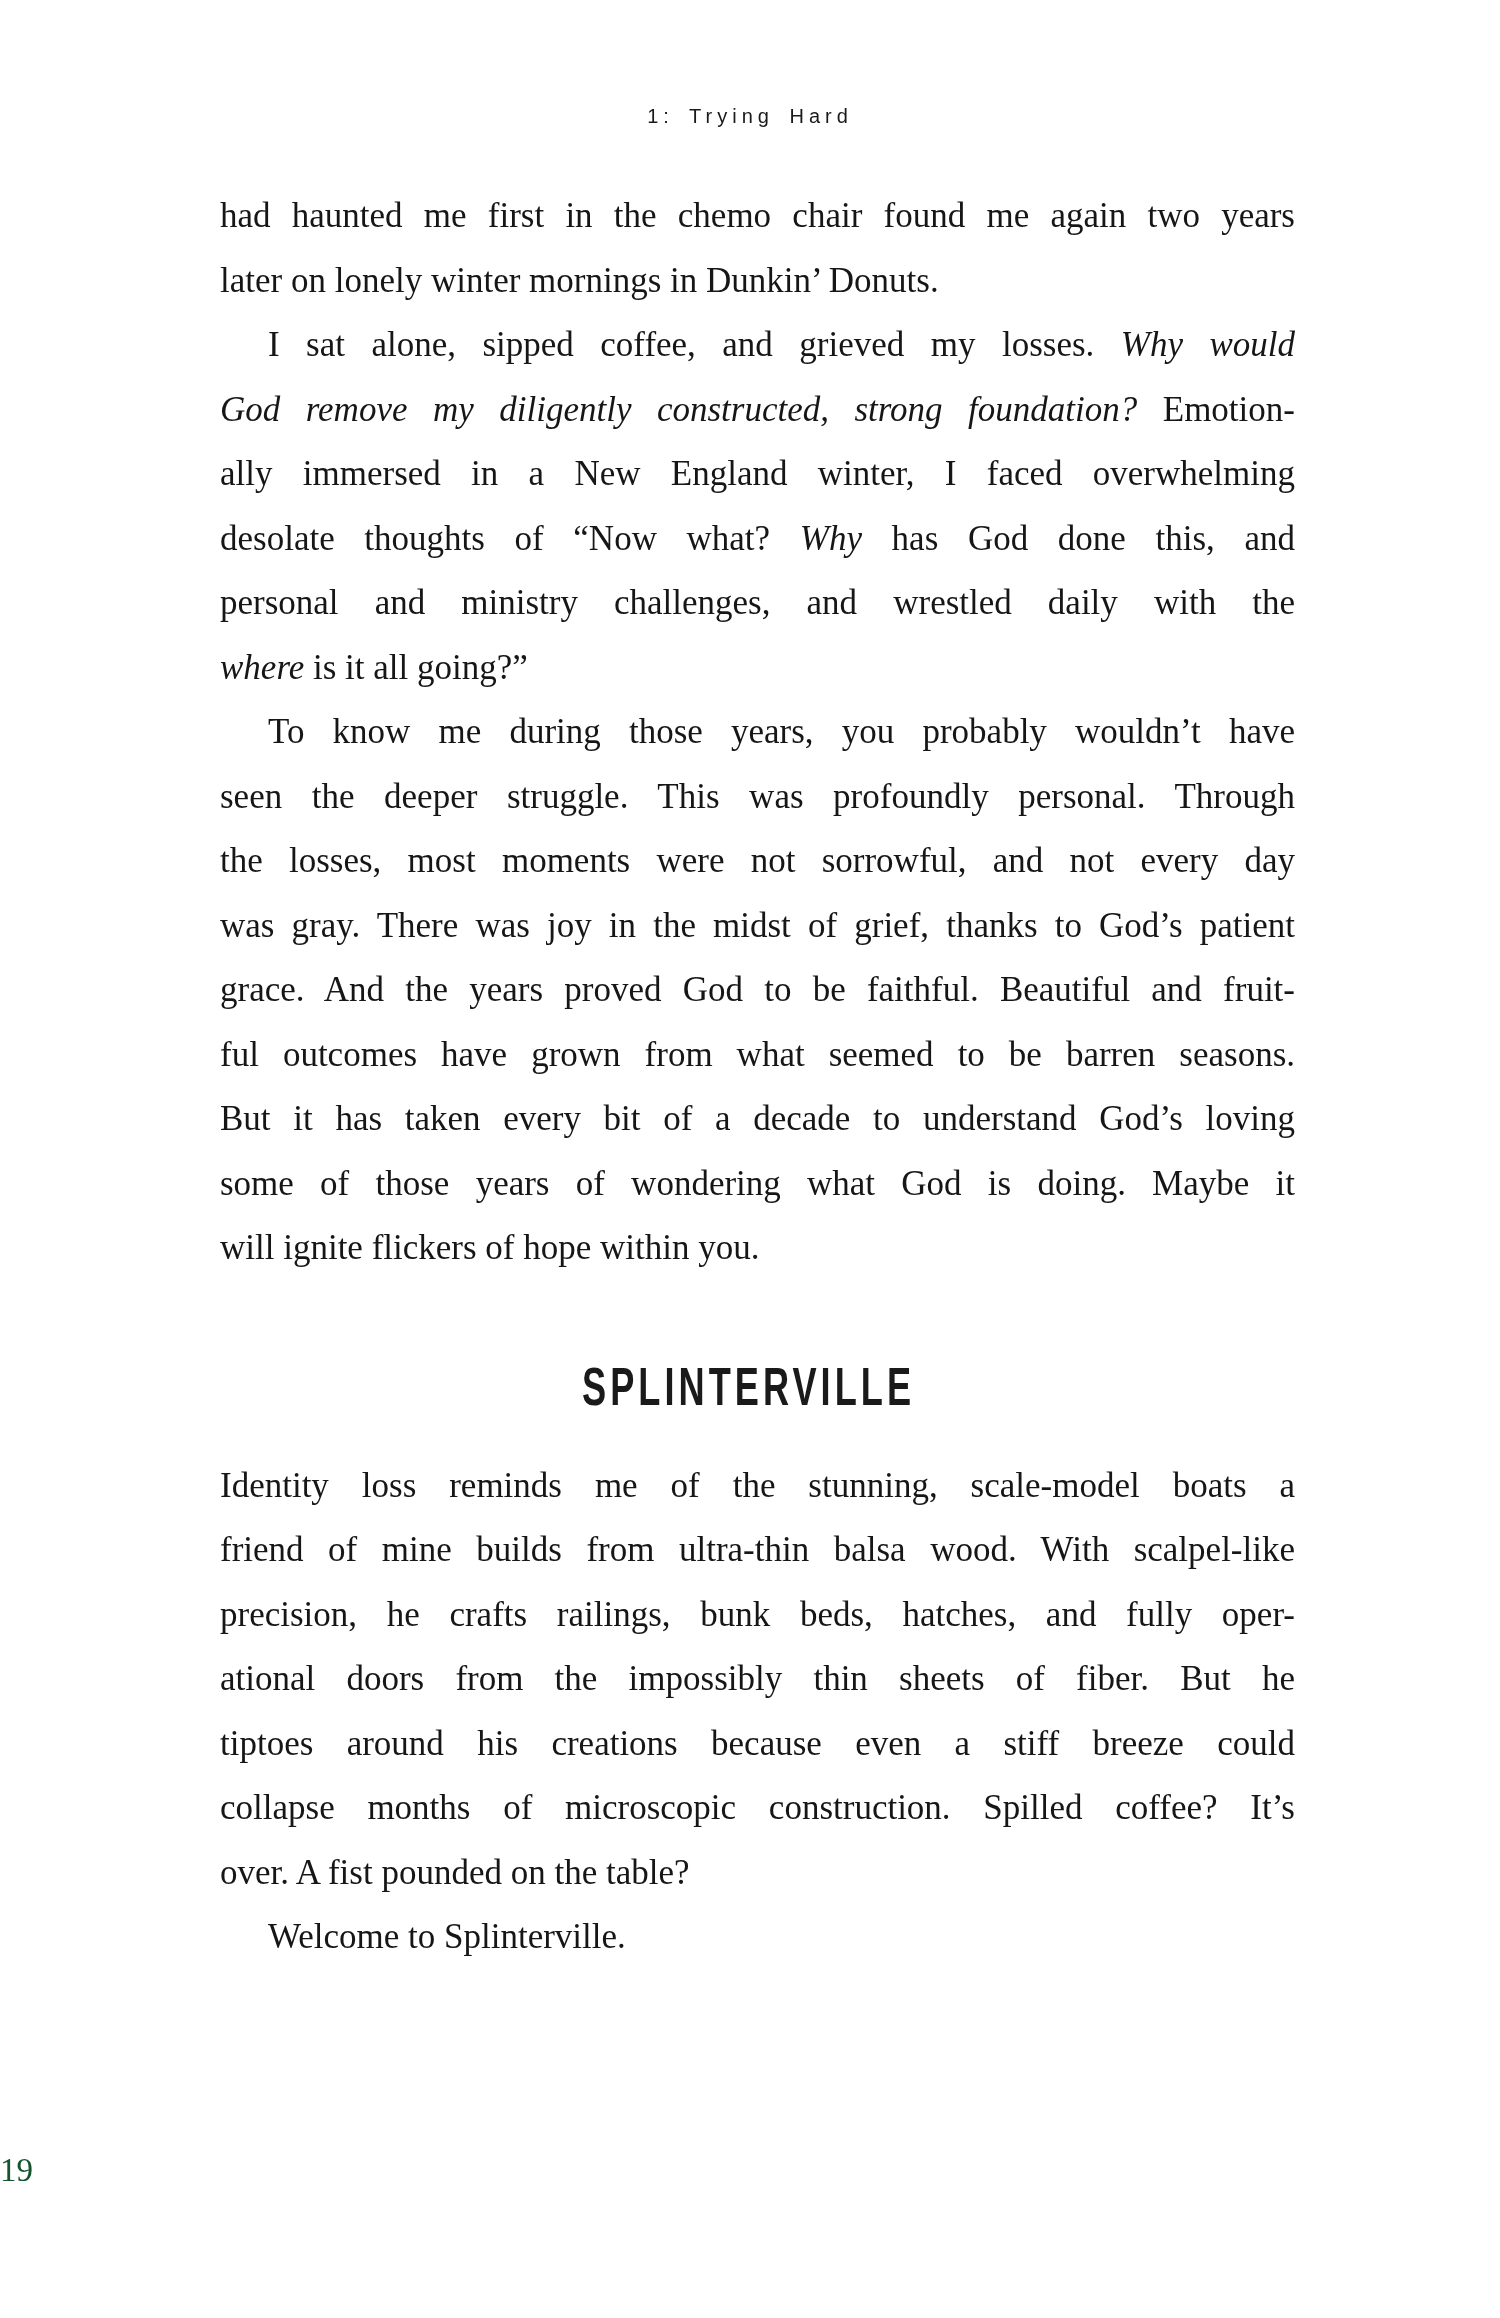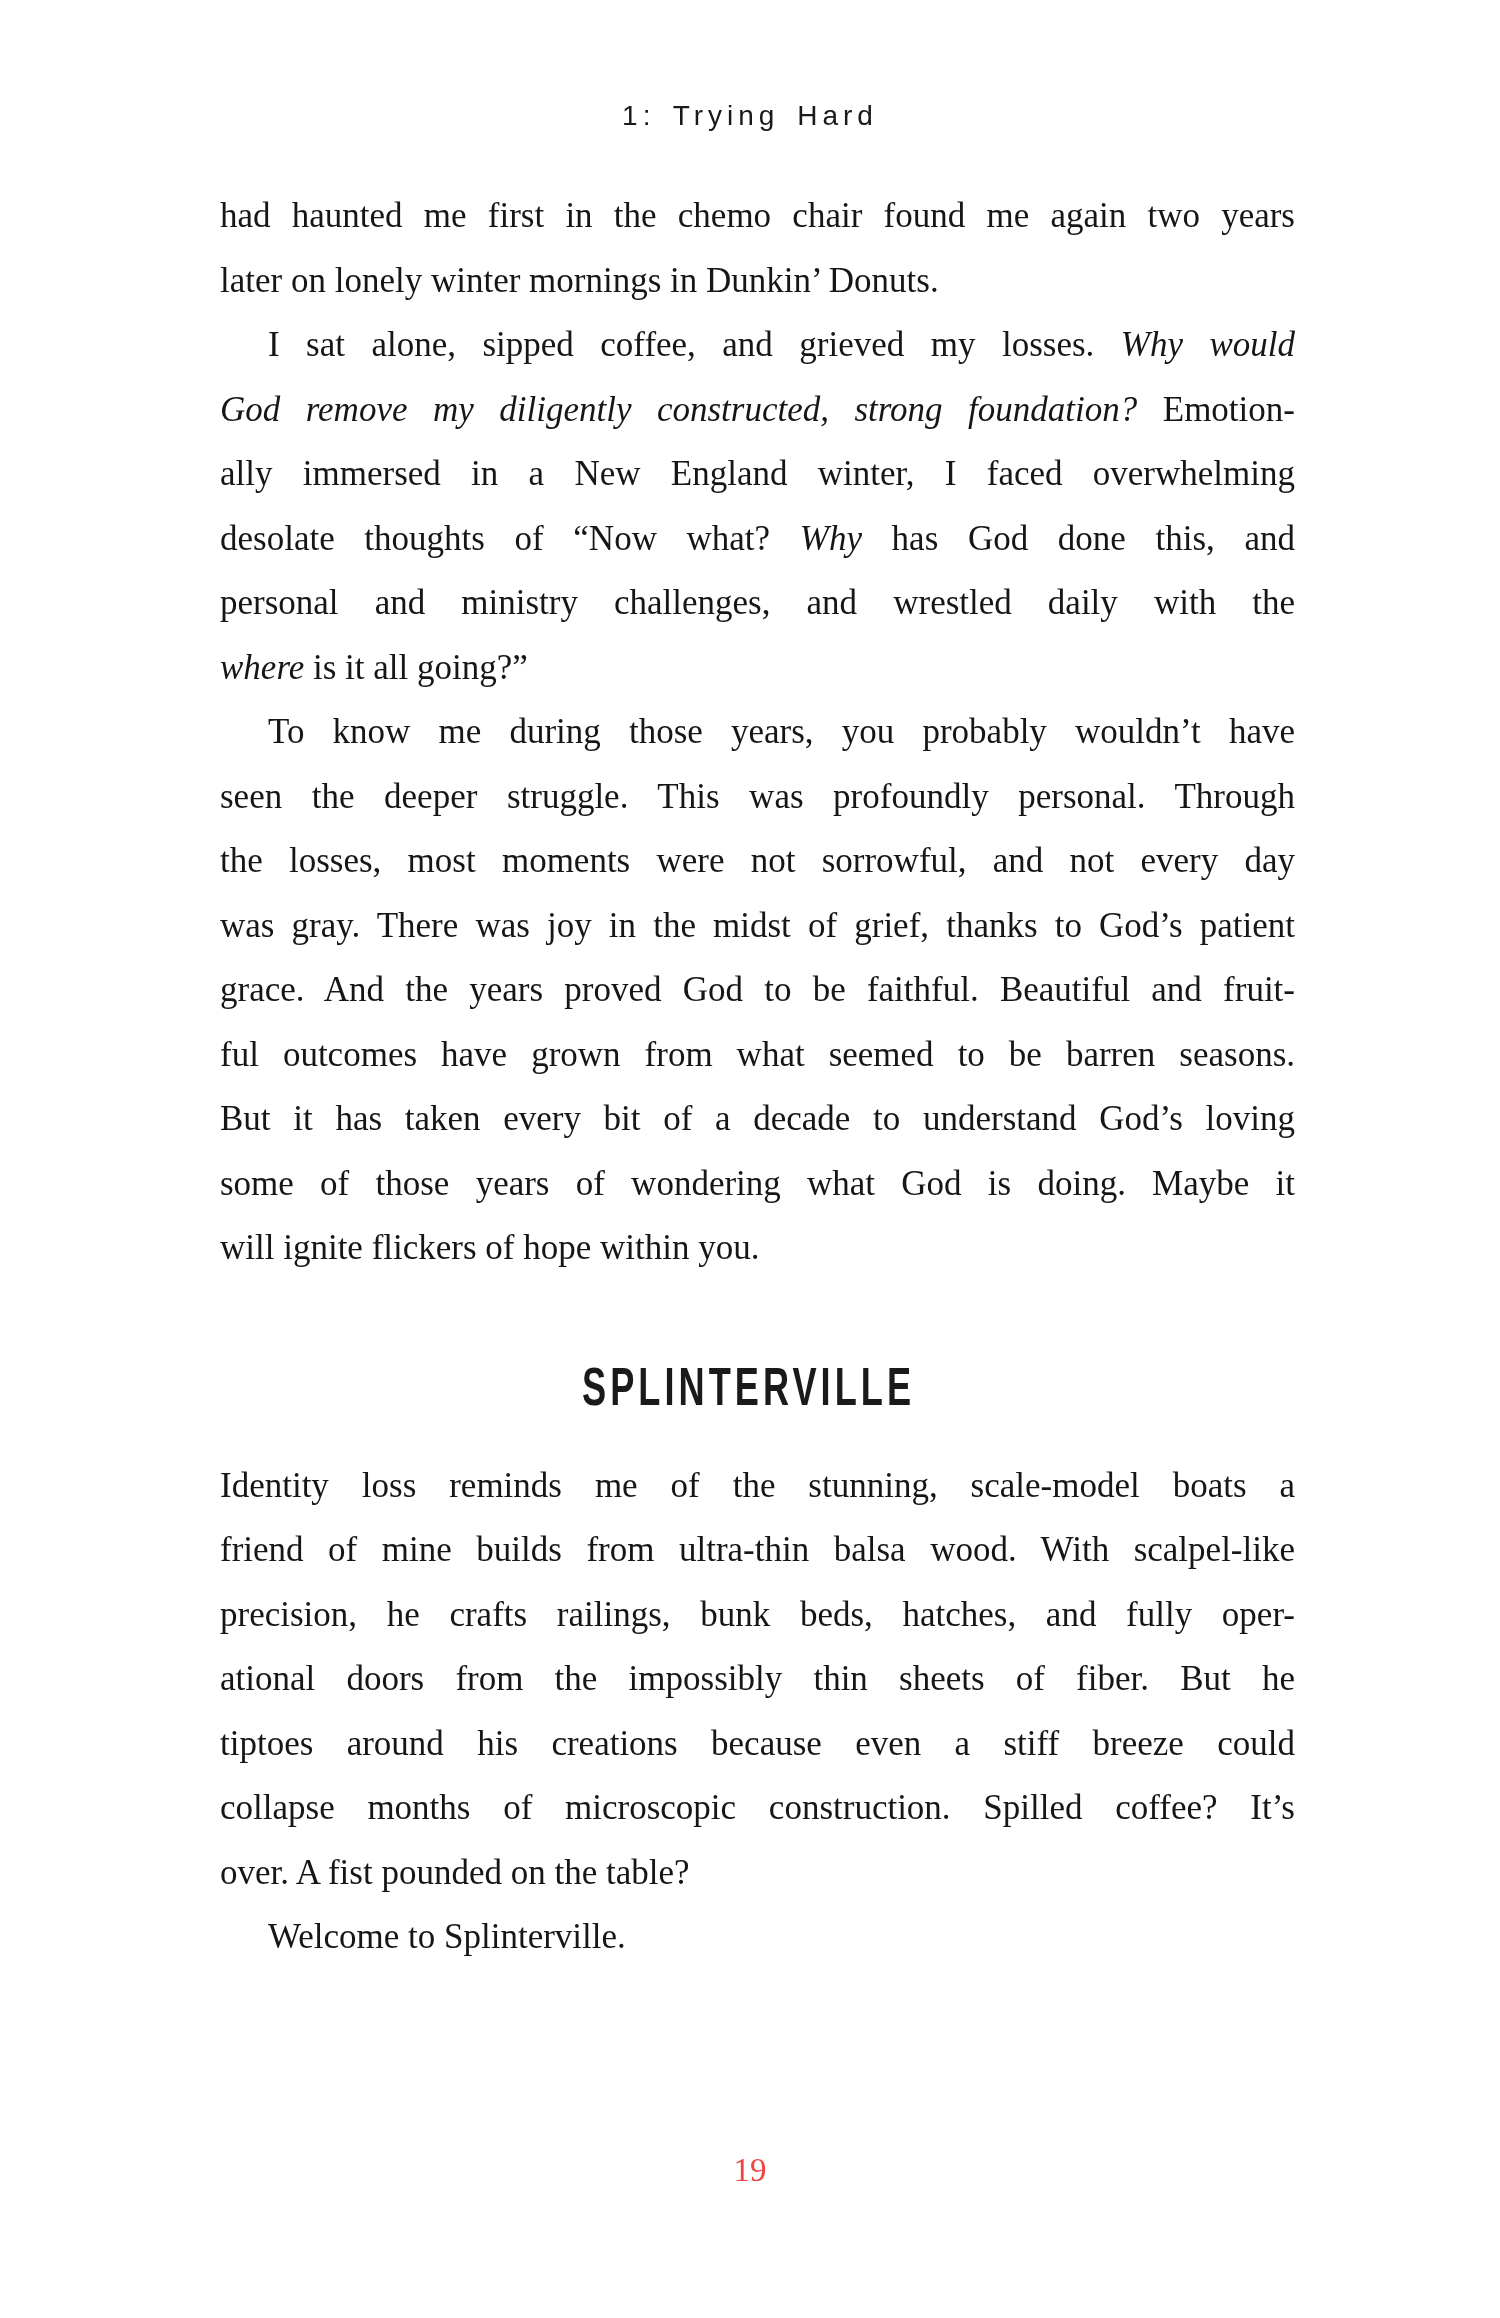--- a/index.html
+++ b/index.html
@@ -12,21 +12,21 @@
     color: #1a1a1a;
     font-family: "Liberation Serif", "DejaVu Serif", serif;
   }
   .running-head {
     position: absolute;
     top: 98px;
     left: 0;
     width: 100%;
     text-align: center;
     font-family: "Liberation Sans", "DejaVu Sans", sans-serif;
-    font-size: 28px;
+    font-size: 20px;
     font-weight: normal;
     letter-spacing: 5px;
     word-spacing: 5px;
     line-height: 36px;
     color: #1a1a1a;
     white-space: nowrap;
   }
   .page-body {
     position: absolute;
     top: 184px;
@@ -63,24 +63,23 @@
     color: #1a1a1a;
     transform: scaleX(0.67);
     transform-origin: center;
     white-space: nowrap;
   }
   .page-number {
     position: absolute;
     top: 2152px;
     left: 0;
     width: 100%;
-    text-align: center;
     font-size: 33px;
     line-height: 36px;
-    color: #ef4444;
+    color: #14532d;
   }
 </style>
 </head>
 <body>
 
 <div class="page" style="background: rgb(255, 255, 255); color: rgb(26, 26, 26);">
   <div class="running-head">1: Trying Hard</div>
 
   <main class="page-body">
       <div class="line"><span>had haunted me first in the chemo chair found me again two years</span></div>

